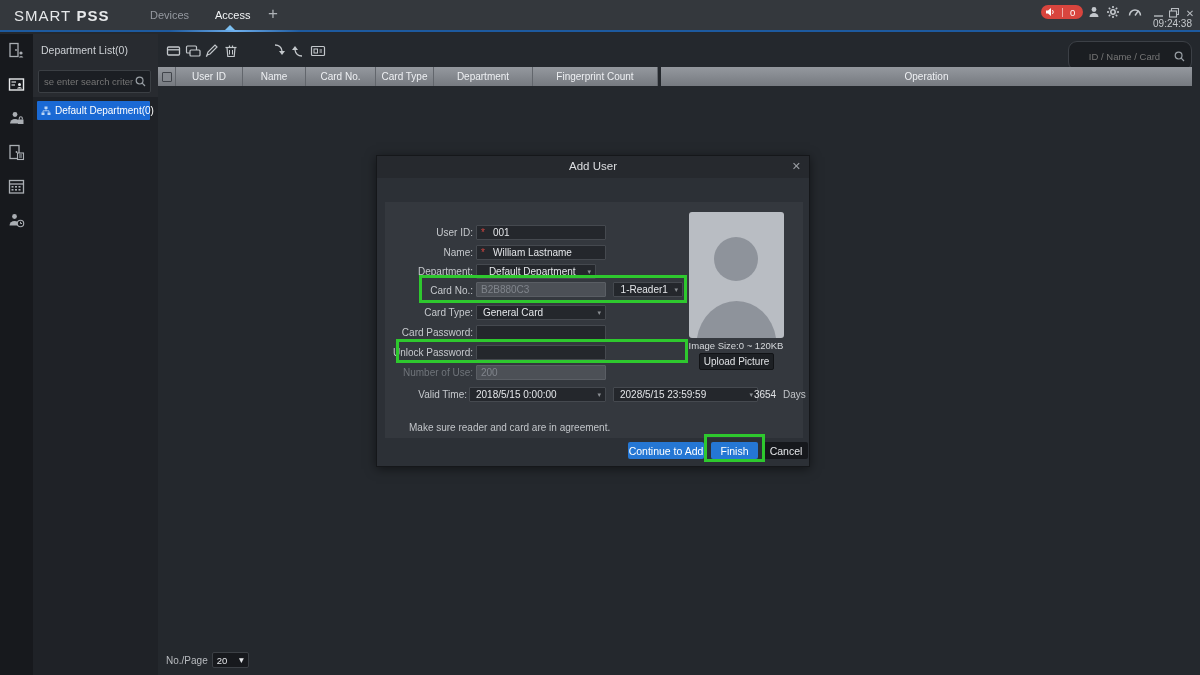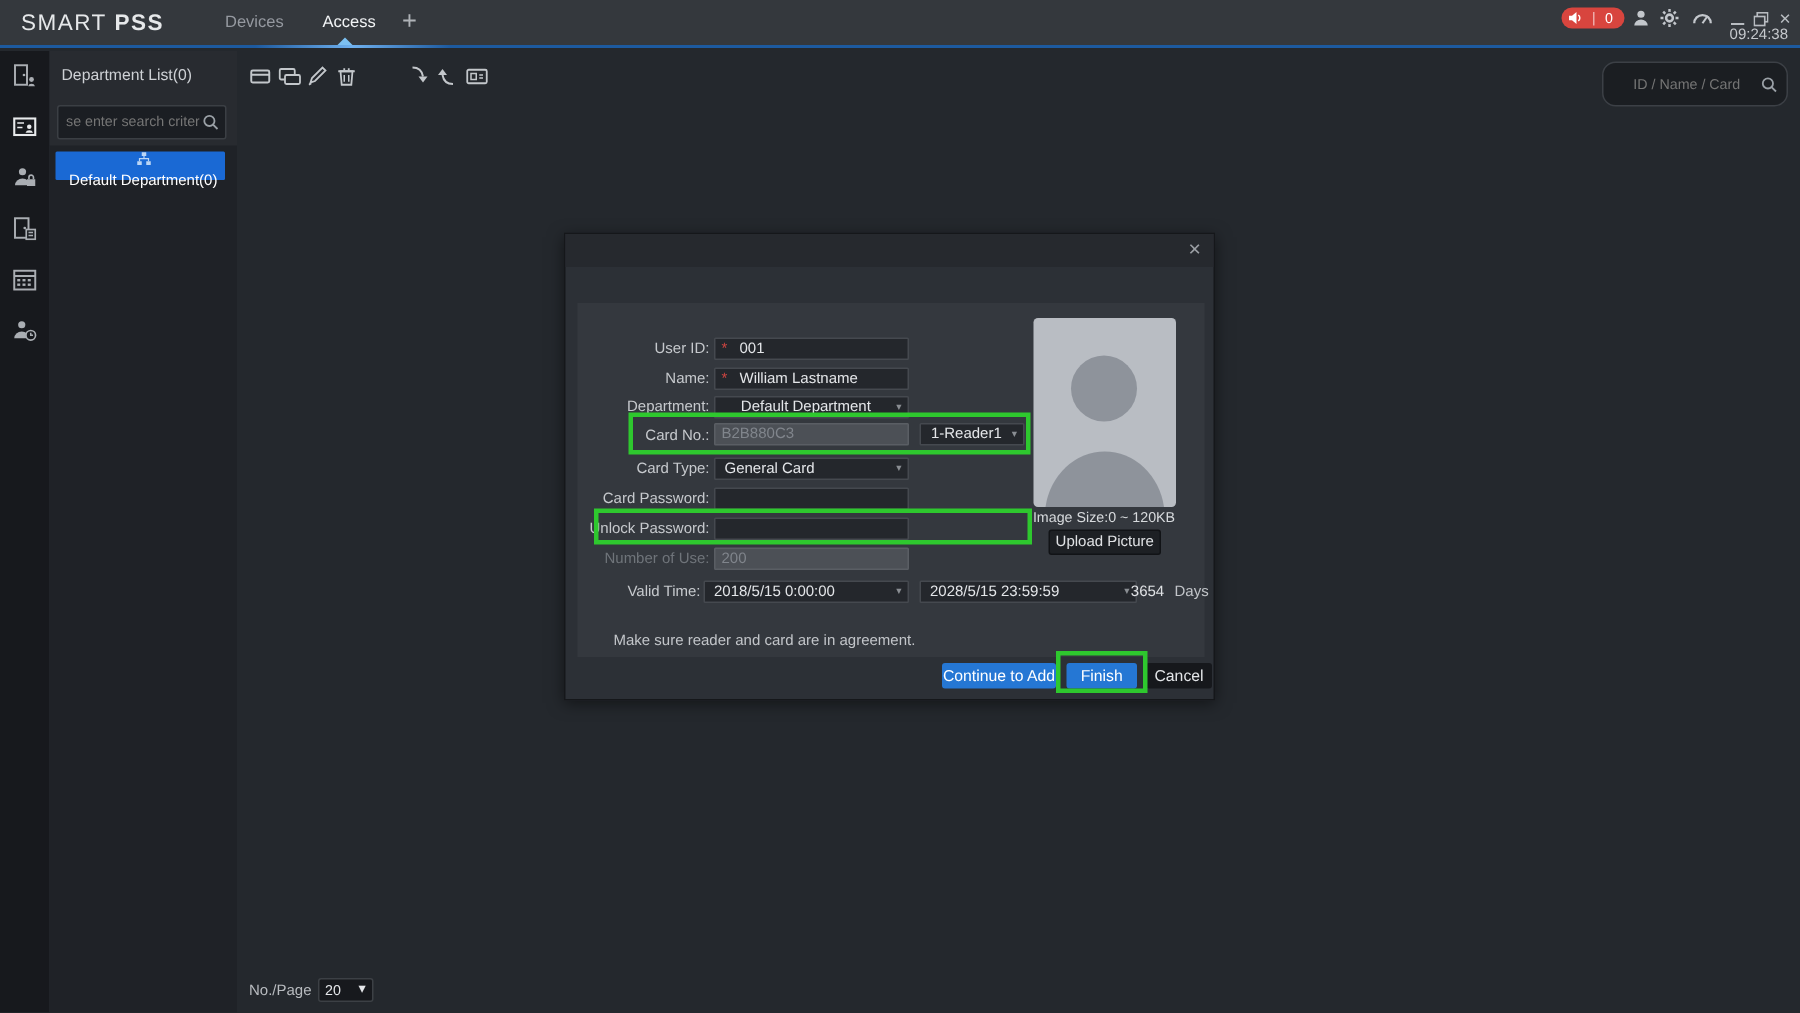--- a/index.html
+++ b/index.html
@@ -37,21 +37,21 @@
 
   
   .dept { position:absolute; left:33px; top:34px; width:125px; height:641px; background:#282b30; z-index:2; }
   .dept-title { position:absolute; left:8px; top:10px; font-size:10.5px; color:#ced1d5; }
   .dept-search { position:absolute; left:5px; top:36px; width:113px; height:23px; background:#1b1e23;
             border:1px solid #3b3f44; border-radius:2px; display:flex; align-items:center; }
   .dept-search input { flex:1; min-width:0; background:transparent; border:none; outline:none;
             color:#8b8f95; font-size:9.5px; padding:0 2px 0 5px; font-family:"Liberation Sans",sans-serif; }
   .dept-list { position:absolute; left:0; top:63px; right:0; bottom:0; background:#1f2227; }
   .dept-item { position:absolute; left:4px; top:4px; width:113px; height:19px; background:#1a69d4;
-            border-radius:1px; display:flex; align-items:center; gap:4px; padding-left:4px;flex-direction:column; }
+            border-radius:1px; display:flex; align-items:center; gap:4px; padding-left:4px; }
   .dept-item span { color:#fff; font-size:10px; white-space:nowrap; }
 
   
   .main { position:absolute; left:158px; top:34px; width:1042px; height:641px; background:#24282d; }
   .toolbar { position:absolute; left:6px; top:7px; display:flex; align-items:center; }
   .tool-btn { width:19px; height:19px; display:flex; align-items:center; justify-content:center; margin-right:0; }
   .tool-gap { width:30px; }
   .hdr-search { position:absolute; right:8px; top:7px; width:124px; height:30px; border-radius:9px;
             background:#1b1e22; border:1px solid #3c4046; display:flex; align-items:center; padding:0 6px; }
   .hdr-search input { flex:1; min-width:0; background:transparent; border:none; outline:none;
@@ -324,48 +324,62 @@
   <div class="hdr-search">
     <input type="text" placeholder="ID / Name / Card" style="">
     <span>
       <svg width="11" height="11" viewBox="0 0 11 11">
           <circle cx="4.6" cy="4.6" r="3.4" fill="none" stroke="#9aa0a6" stroke-width="1.2"></circle>
           <line x1="7.2" y1="7.2" x2="10" y2="10" stroke="#9aa0a6" stroke-width="1.2"></line>
         </svg>
     </span>
   </div>
 
+  <div class="thead">
+    <div class="hdr-cell w-check">
+      <span class="hdr-checkbox"></span>
+    </div>
+    <div class="hdr-cell w-uid">User ID</div>
+    <div class="hdr-cell w-name">Name</div>
+    <div class="hdr-cell w-cardno">Card No.</div>
+    <div class="hdr-cell w-cardtype">Card Type</div>
+    <div class="hdr-cell w-dept">Department</div>
+    <div class="hdr-cell w-fp">Fingerprint Count</div>
+    <div class="hdr-gap"></div>
+    <div class="hdr-cell w-op">Operation</div>
+  </div>
 
   <div class="pager">
     <span class="pager-label">No./Page</span>
     <div class="pager-select">
       <span>20</span>
       <span class="caret">▾</span>
     </div>
   </div>
 </div>
 
 <div class="dialog">
   <div class="dlg-titlebar">
+    <div class="dlg-title">Add User</div>
     <div class="dlg-close">✕</div>
   </div>
 
 
   <div class="dlg-panel">
 
     <span class="flabel" style="left:0; top:23px;">User ID:</span>
     <span class="req" style="left:96px; top:25px;">*</span>
     <input class="finput with-req" style="left: 91px; top: 23px; width: 130px;" value="001">
 
     <span class="flabel" style="left:0; top:43px;">Name:</span>
     <span class="req" style="left:96px; top:45px;">*</span>
     <input class="finput with-req" style="left: 91px; top: 43px; width: 130px;" value="William Lastname">
 
     <span class="flabel" style="left:0; top:62px;">Department:</span>
-    <div class="fselect" style="left:91px; top:62px; width:130px;">
+    <div class="fselect" style="left:91px; top:62px; width:120px;">
       <span class="val center">Default Department</span>
       <span class="caret">▾</span>
     </div>
 
     <span class="flabel" style="left:0; top:81px;">Card No.:</span>
     <input class="finput disabled" style="left: 91px; top: 80px; width: 130px;" value="B2B880C3">
     <div class="fselect" style="left:228px; top:80px; width:70px;">
       <span class="val center">1-Reader1</span>
       <span class="caret">▾</span>
     </div>

